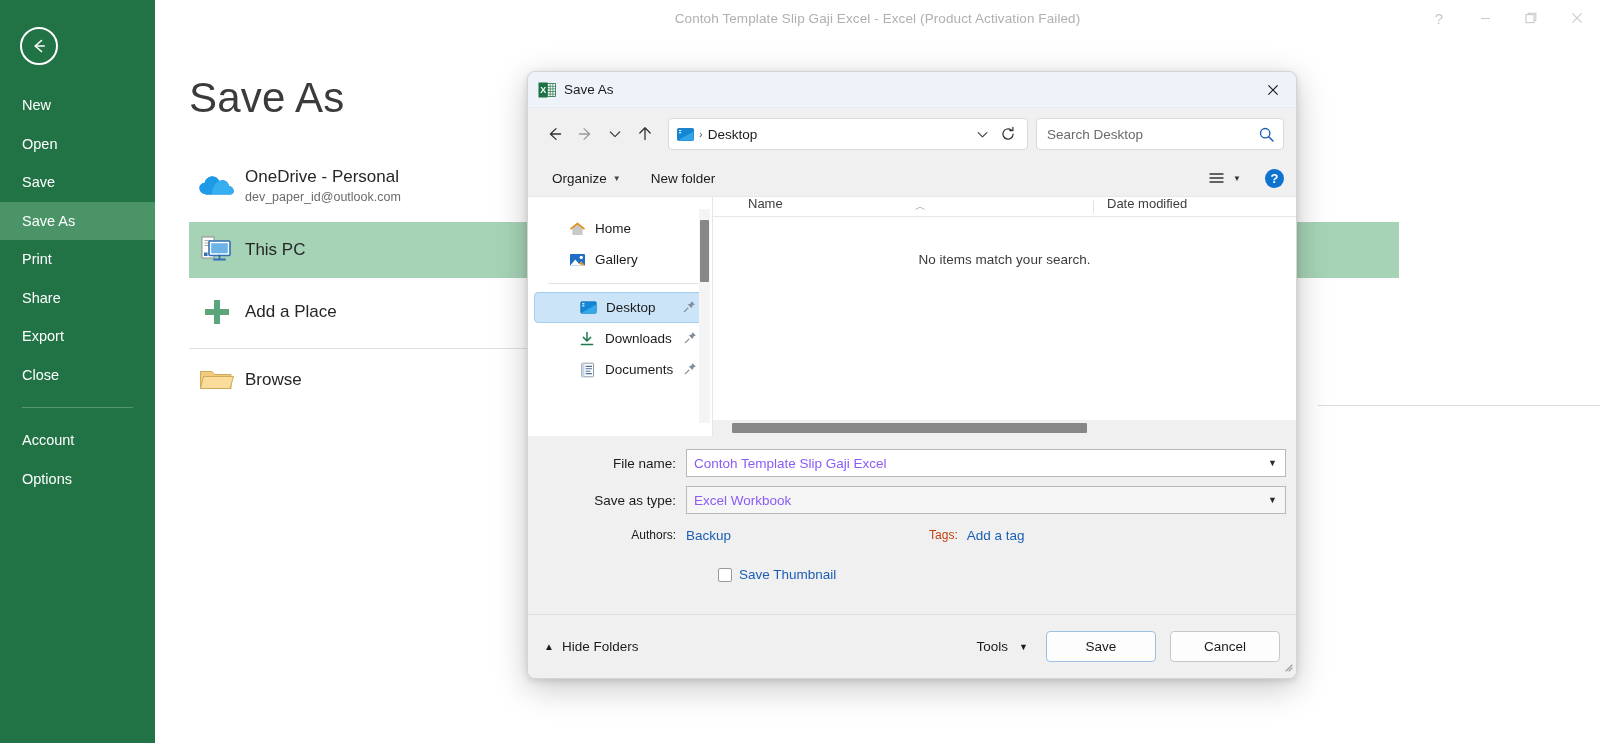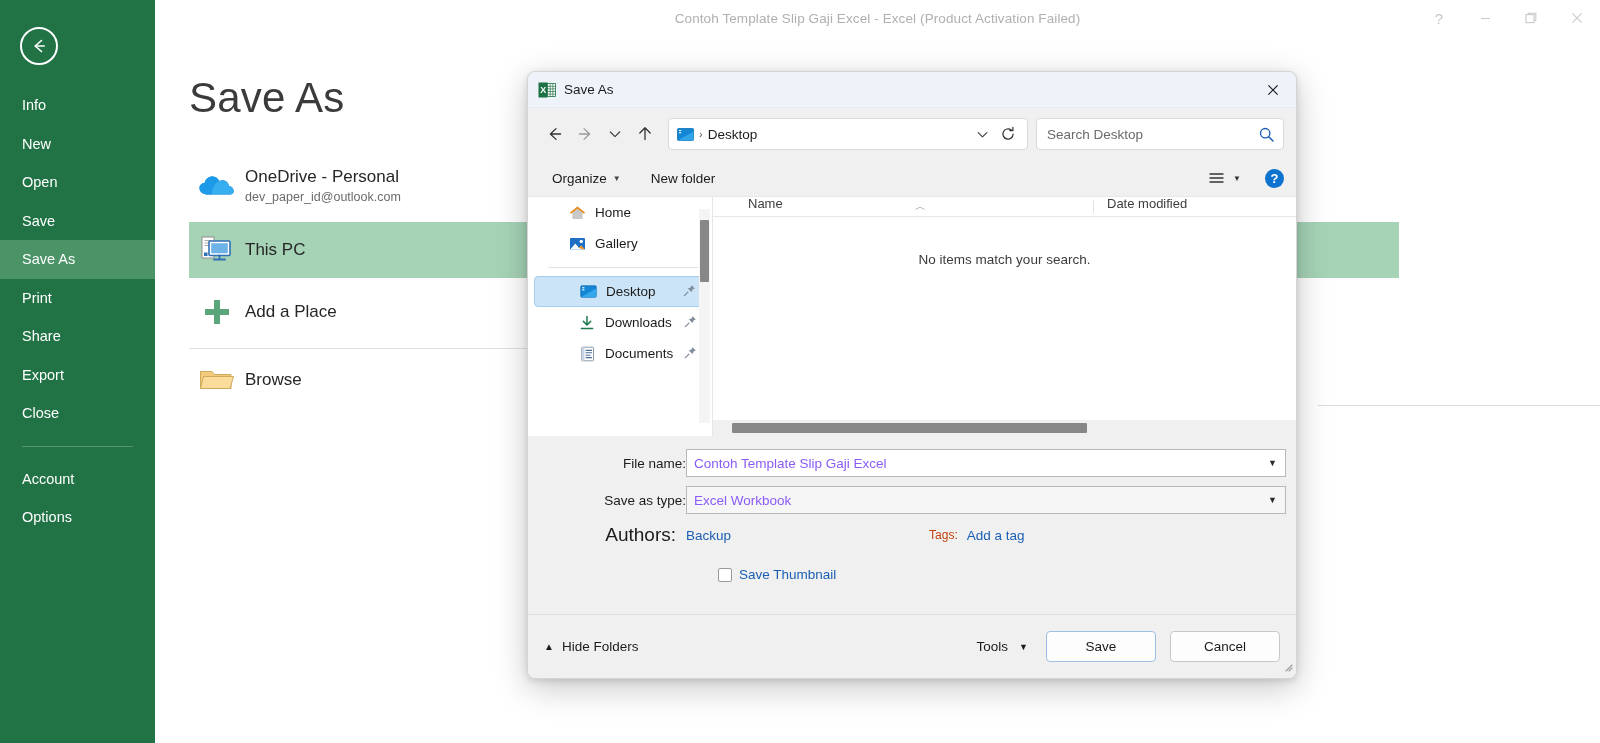--- a/index.html
+++ b/index.html
@@ -142,21 +142,21 @@
   }
 
   #dlg-body {
     height: 240px; display: flex; background: #ffffff;
     border-top: 1px solid #e8e8e8;
   }
   #navpane {
     width: 185px; background: #ffffff; position: relative; flex: 0 0 185px;
     border-right: 1px solid #e6e6e6;
   }
-  #navpane-scroll { padding-top: 0; }
+  #navpane-scroll { padding-top: 16px; }
   .nav-item {
     height: 31px; display: flex; align-items: center;
     margin: 0 6px; padding-left: 34px; border-radius: 4px; position: relative;
   }
   .nav-item.indent { padding-left: 44px; }
   .nav-item.selected {
     background: #cce4f7; border: 1px solid #a5cdee;
   }
   .nav-ico { width: 18px; height: 18px; margin-right: 9px; flex: 0 0 18px; display:flex; align-items:center; justify-content:center;}
   .nav-label { font-size: 13.5px; color: #1b1b1b; }
@@ -191,34 +191,34 @@
   #fl-hscroll { height: 16px; background: #f0f0f0; position: relative; }
   #fl-hscroll-thumb {
     position: absolute; left: 19px; top: 3px; width: 355px; height: 10px;
     background: #878787; border-radius: 1px;
   }
 
   
   #dlg-form { background: #f0f0f0; padding: 12px 10px 0 10px; position: relative; height: 154px;}
   .form-row { display: flex; align-items: center; height: 30px; margin-bottom: 7px; }
   .form-label {
-    width: 148px; text-align: right; 
+    width: 148px; text-align: right; padding-right: 10px;
     font-size: 13.5px; color: #1b1b1b; flex: 0 0 148px;
   }
   .combo {
     flex: 1 1 auto; height: 28px; background: #ffffff; border: 1px solid #b9b9b9;
     display: flex; align-items: center; padding-left: 7px; position: relative;
   }
   .combo-value { font-size: 13.5px; color: #8b5cf6; }
   .combo-arrow {
     position: absolute; right: 8px; top: 50%; transform: translateY(-50%);
     font-size: 9px; color: #2b2b2b;
   }
   #row-meta { display: flex; align-items: center; height: 26px; margin-top: 5px; }
-  #lbl-authors { width: 148px; text-align: right; padding-right: 10px; font-size: 19px; color: #1b1b1b; flex: 0 0 148px;}
+  #lbl-authors { width: 148px; text-align: right; padding-right: 10px; font-size: 12px; color: #1b1b1b; flex: 0 0 148px;}
   #val-authors { font-size: 13.5px; color: #1b5fb4; }
   #lbl-tags { margin-left: 198px; font-size: 12px; color: #c2410c; }
   #val-tags { margin-left: 9px; font-size: 13.5px; color: #1b5fb4; }
   #row-thumb { display: flex; align-items: center; margin-top: 19px; padding-left: 180px; }
   #thumb-check {
     width: 14px; height: 14px; border: 1px solid #9a9a9a; background: #fff; border-radius: 2px;
     flex: 0 0 14px;
   }
   #thumb-label { margin-left: 7px; font-size: 13.5px; color: #1b5fb4; }
 
@@ -251,23 +251,20 @@
 
   <div id="backstage-rail">
     <div id="back-button">
       <svg width="20" height="20" viewBox="0 0 20 20">
         <path d="M12.5 4.5 L6.2 10 L12.5 15.5" fill="none" stroke="#ffffff" stroke-width="1.6" stroke-linecap="round" stroke-linejoin="round"></path>
         <path d="M6.4 10 H15.2" stroke="#ffffff" stroke-width="1.6" stroke-linecap="round"></path>
       </svg>
     </div>
 
     <div id="rail-items">
-      <div class="rail-item">
-          <span>Info</span>
-        </div>
       <div class="rail-item">
           <span>New</span>
         </div>
       <div class="rail-item">
           <span>Open</span>
         </div>
       <div class="rail-item">
           <span>Save</span>
         </div>
       <div class="rail-item selected">

